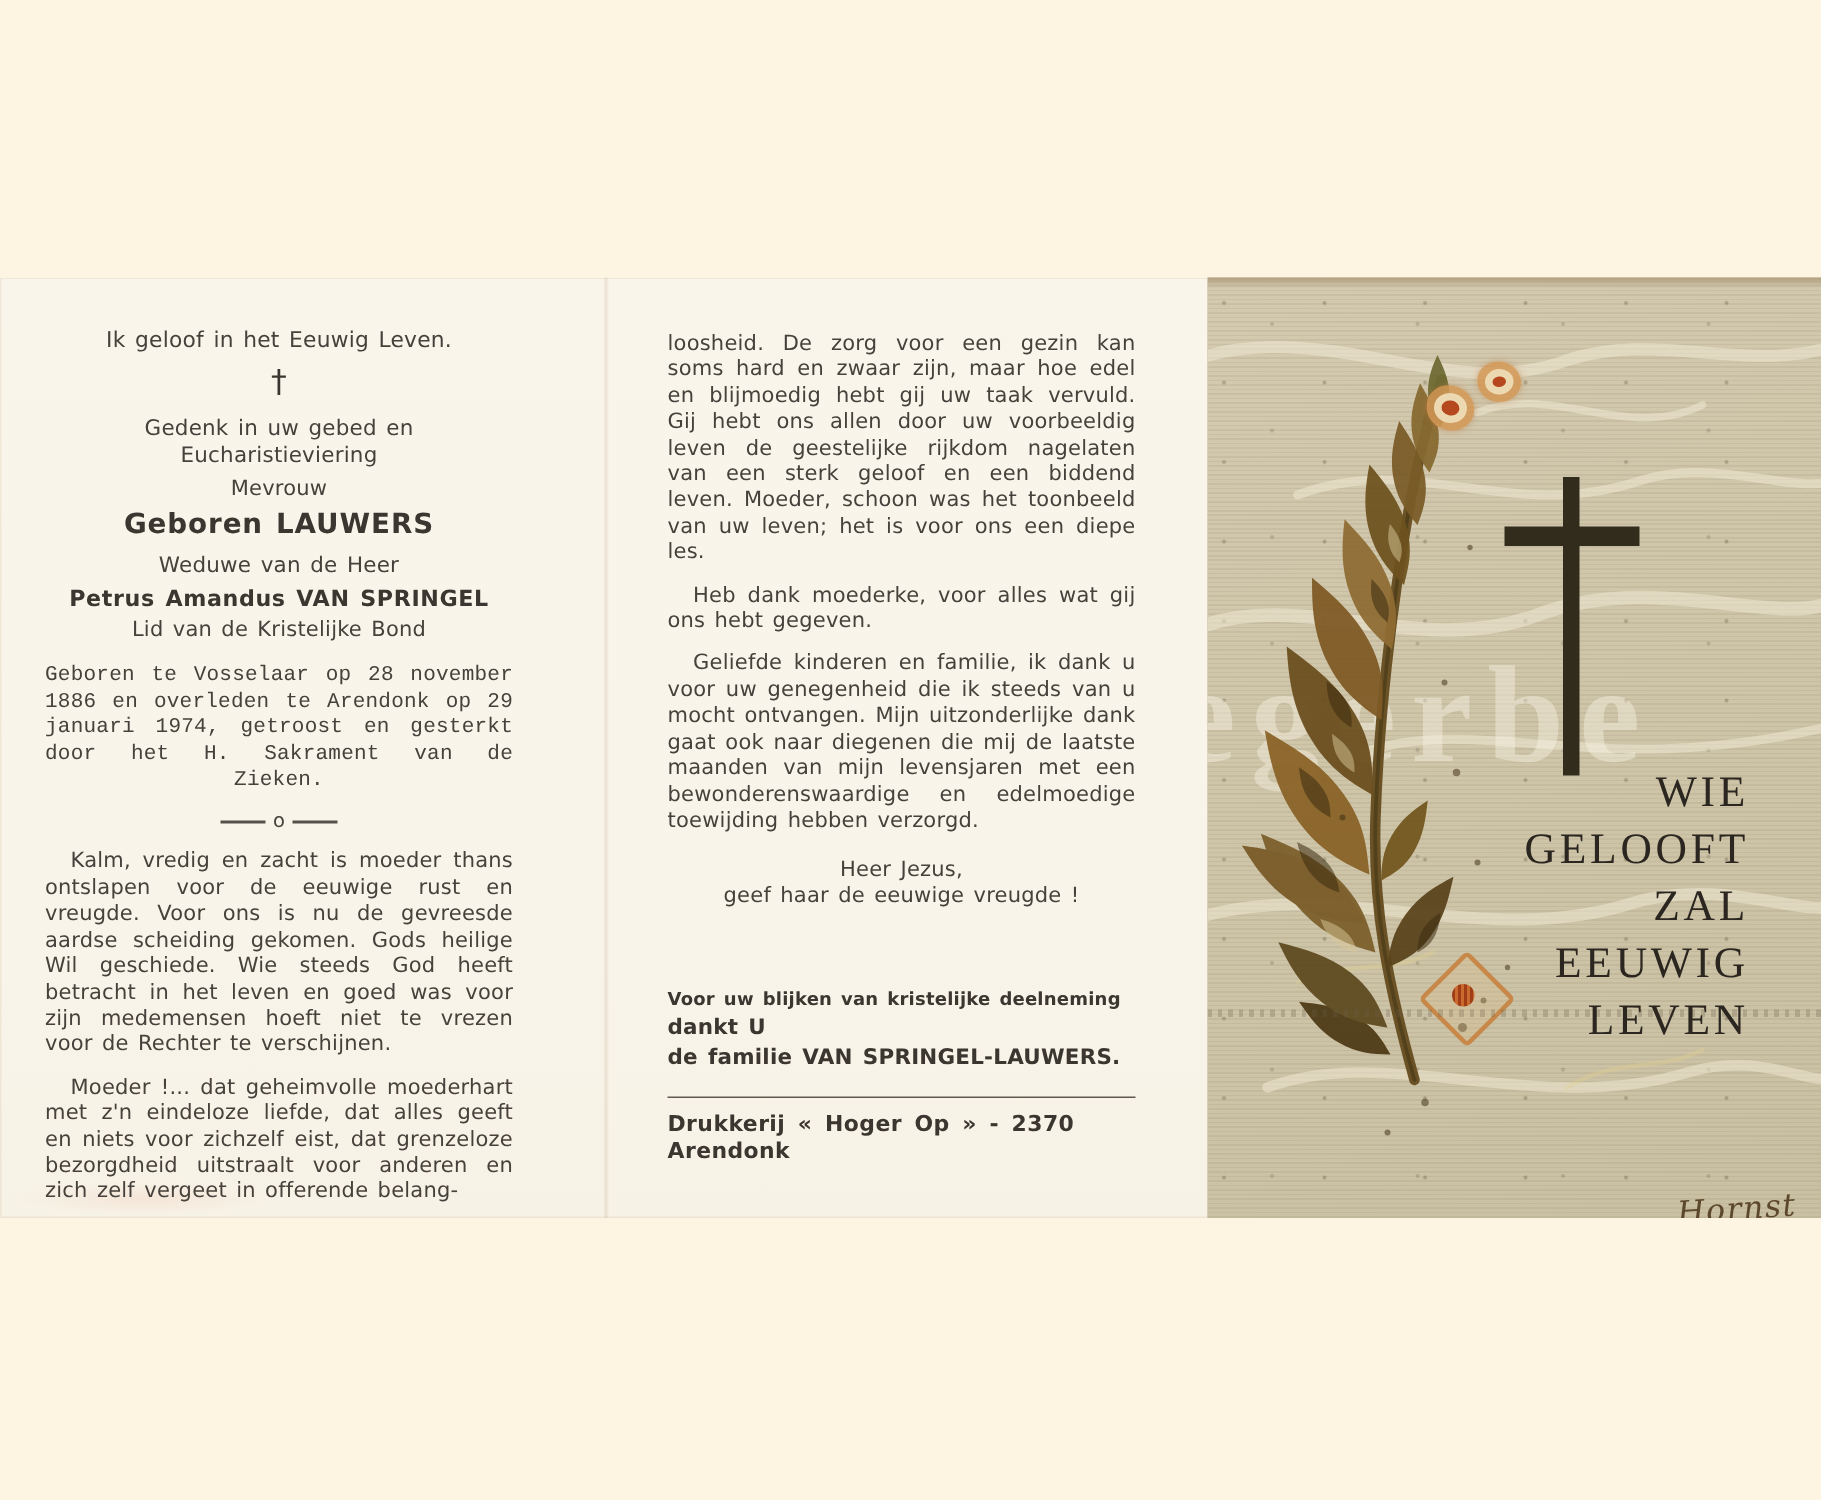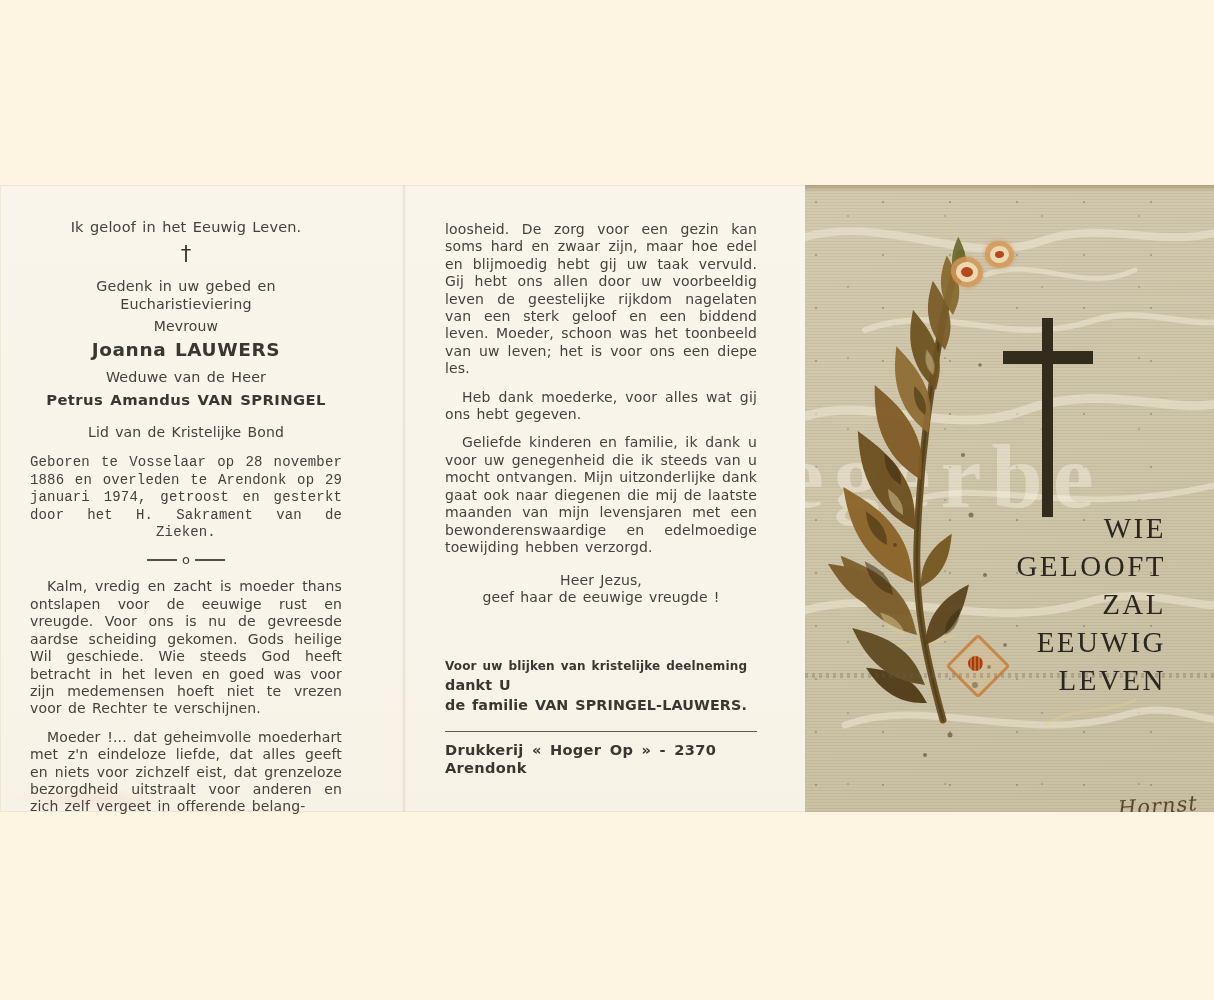--- a/index.html
+++ b/index.html
@@ -32,21 +32,21 @@
   .t-just-c{text-align:justify;text-align-last:center;}
   .indent{text-indent:17px;}
   .bold{font-weight:bold;color:#3b362f;}
   .intro{margin-top:34px;font-size:14.5px;}
   .cross-glyph{margin-top:7px;font-size:21px;line-height:22px;color:#3b362f;}
   .invocation{margin-top:13px;font-size:14.3px;}
   .mevrouw{margin-top:5px;}
   .deceased-name{margin-top:3px;font-size:18.5px;letter-spacing:.6px;line-height:22px;}
   .widow{margin-top:8px;font-size:14.3px;}
   .husband{margin-top:5px;font-size:14.8px;letter-spacing:.4px;}
-  .membership{margin-top:15px;line-height:18px;}
+  .membership{margin-top:3px;line-height:18px;}
   .dates{margin-top:13px;font-family:Liberation Mono, monospace;}
   .divider{margin-top:12px;display:flex;align-items:center;justify-content:center;gap:5px;
            color:#45403a;font-size:13px;line-height:14px;}
   .divider::before,.divider::after{content:"";width:30px;border-top:2px solid #56504a;}
   .para{margin-top:11px;}
   .mid-first{margin-top:36px;}
   .prayer{margin-top:15px;line-height:18px;}
   .thanks{margin-top:50px;font-size:12px;line-height:19.5px;}
   .rule{margin-top:16px;border:none;border-top:1.6px solid #5f594e;width:100%;}
   .printer{margin-top:9px;font-size:14.6px;letter-spacing:.3px;word-spacing:3px;}
@@ -105,21 +105,21 @@
 
 <div class="card">
   <div class="crease"></div>
   <div class="smear"></div>
 
   <div class="col col-left">
     <div class="intro t-center">Ik geloof in het Eeuwig Leven.</div>
     <div class="cross-glyph t-center">†</div>
     <div class="invocation t-center">Gedenk in uw gebed en Eucharistieviering</div>
     <div class="mevrouw t-center">Mevrouw</div>
-    <div class="deceased-name bold t-center">Joanna LAUWERS</div>
+    <div class="deceased-name bold t-center">Geboren LAUWERS</div>
     <div class="widow t-center">Weduwe van de Heer</div>
     <div class="husband bold t-center">Petrus Amandus VAN SPRINGEL</div>
     <div class="membership t-center">Lid van de Kristelijke Bond</div>
     <div class="dates t-just-c">Geboren te Vosselaar op 28 november 1886 en overleden te Arendonk op 29 januari 1974, getroost en gesterkt door het H. Sakrament van de Zieken.</div>
     <div class="divider">
         <span>o</span>
       </div>
     <div class="para t-just indent">Kalm, vredig en zacht is moeder thans ontslapen voor de eeuwige rust en vreugde. Voor ons is nu de gevreesde aardse scheiding gekomen. Gods heilige Wil geschiede. Wie steeds God heeft betracht in het leven en goed was voor zijn medemensen hoeft niet te vrezen voor de Rechter te verschijnen.</div>
     <div class="para t-just indent">Moeder !... dat geheimvolle moederhart met z'n eindeloze liefde, dat alles geeft en niets voor zichzelf eist, dat grenzeloze bezorgdheid uitstraalt voor anderen en zich zelf vergeet in offerende belang-</div>
   </div>

